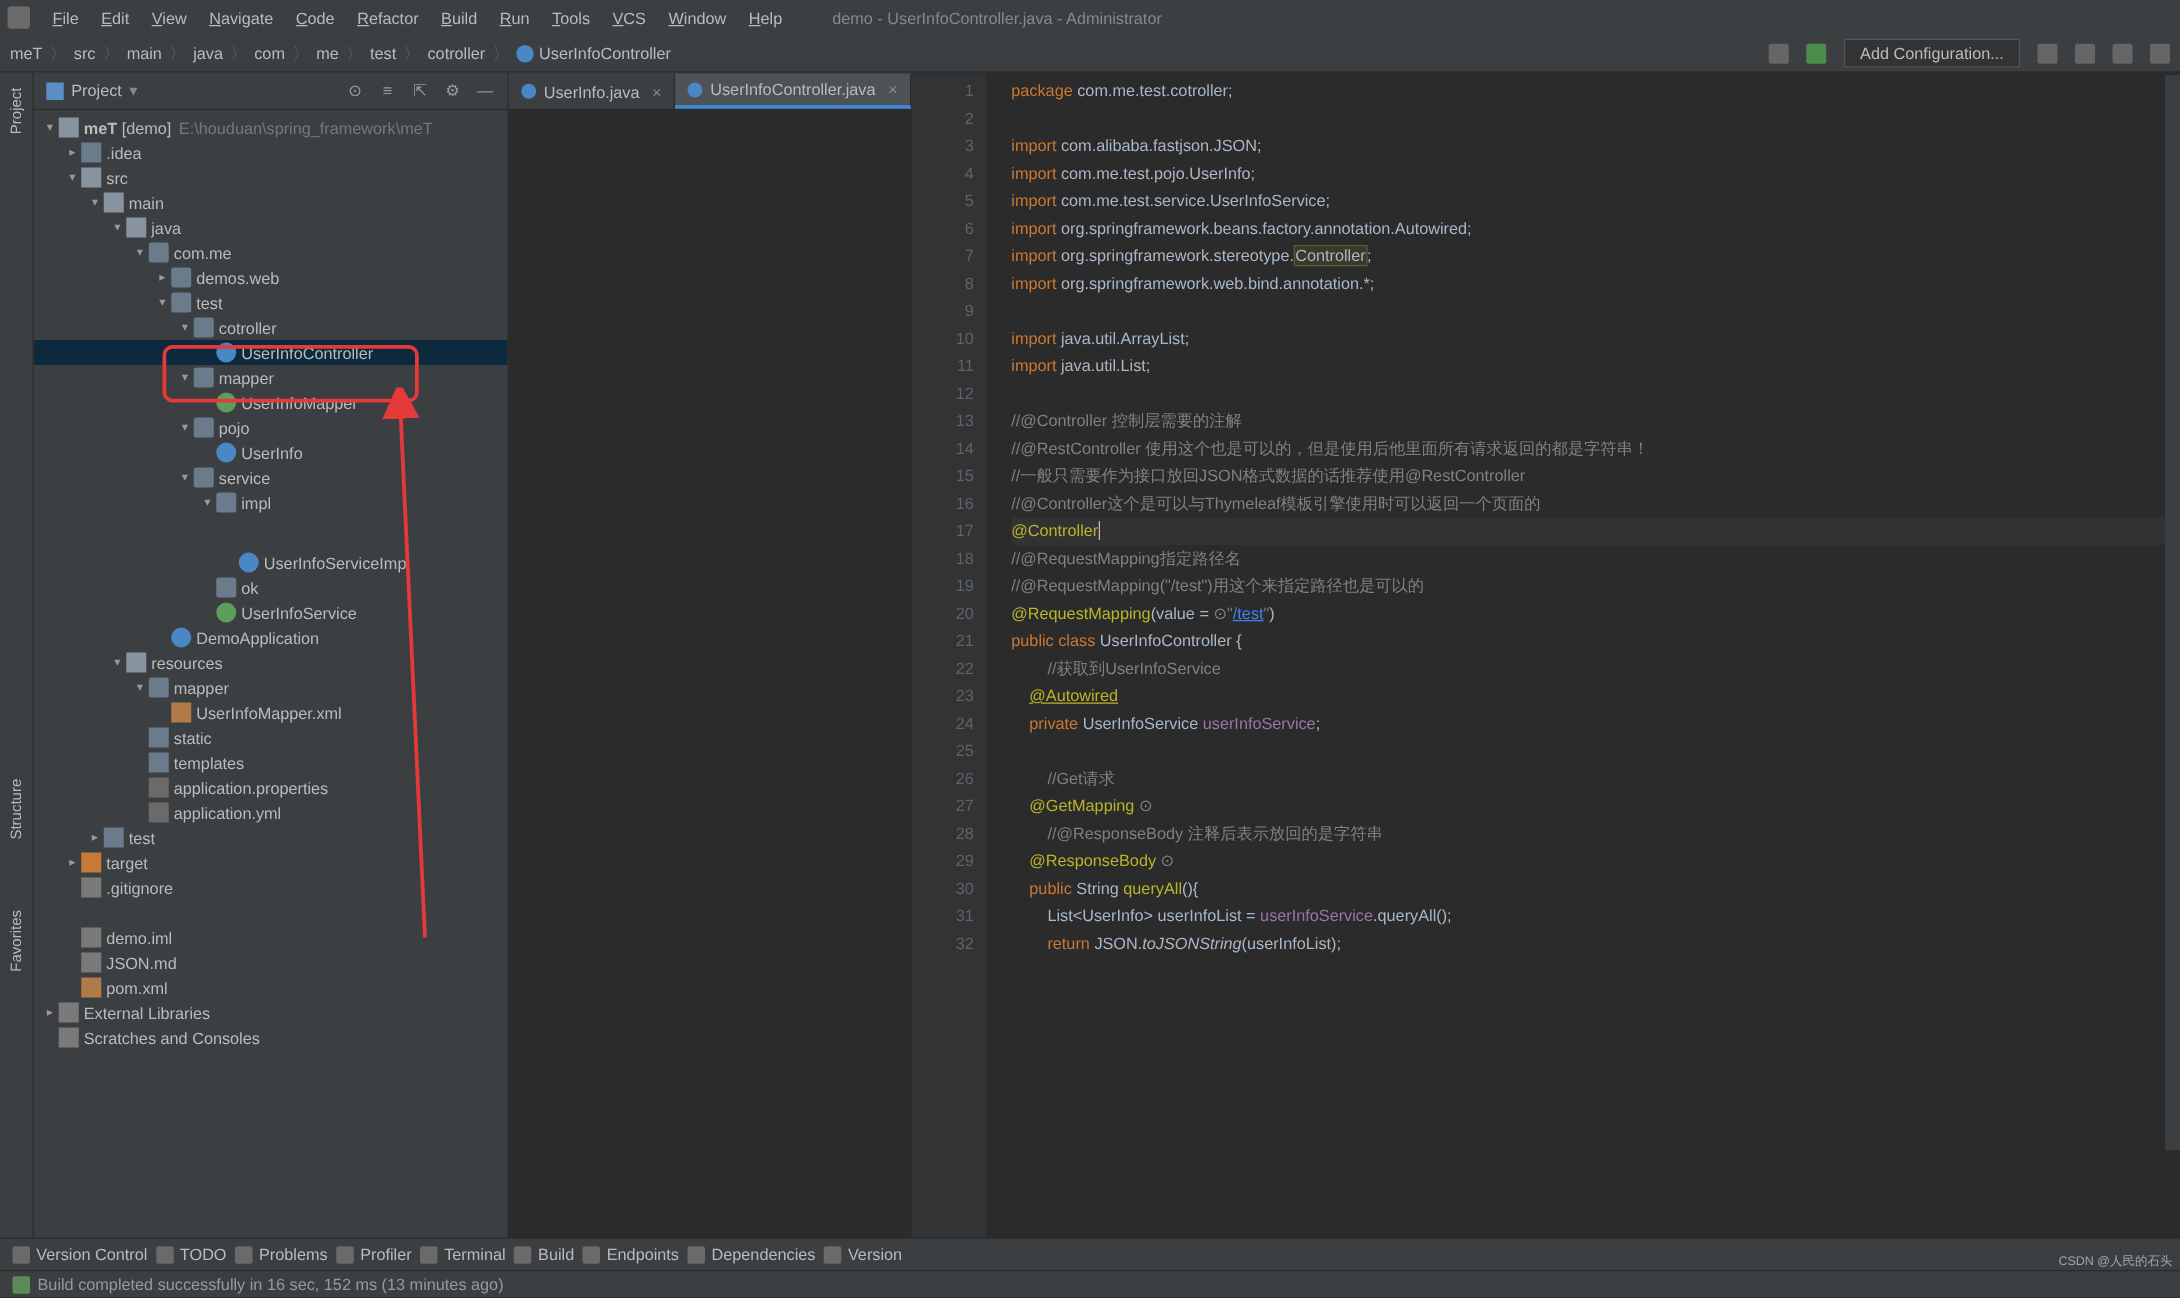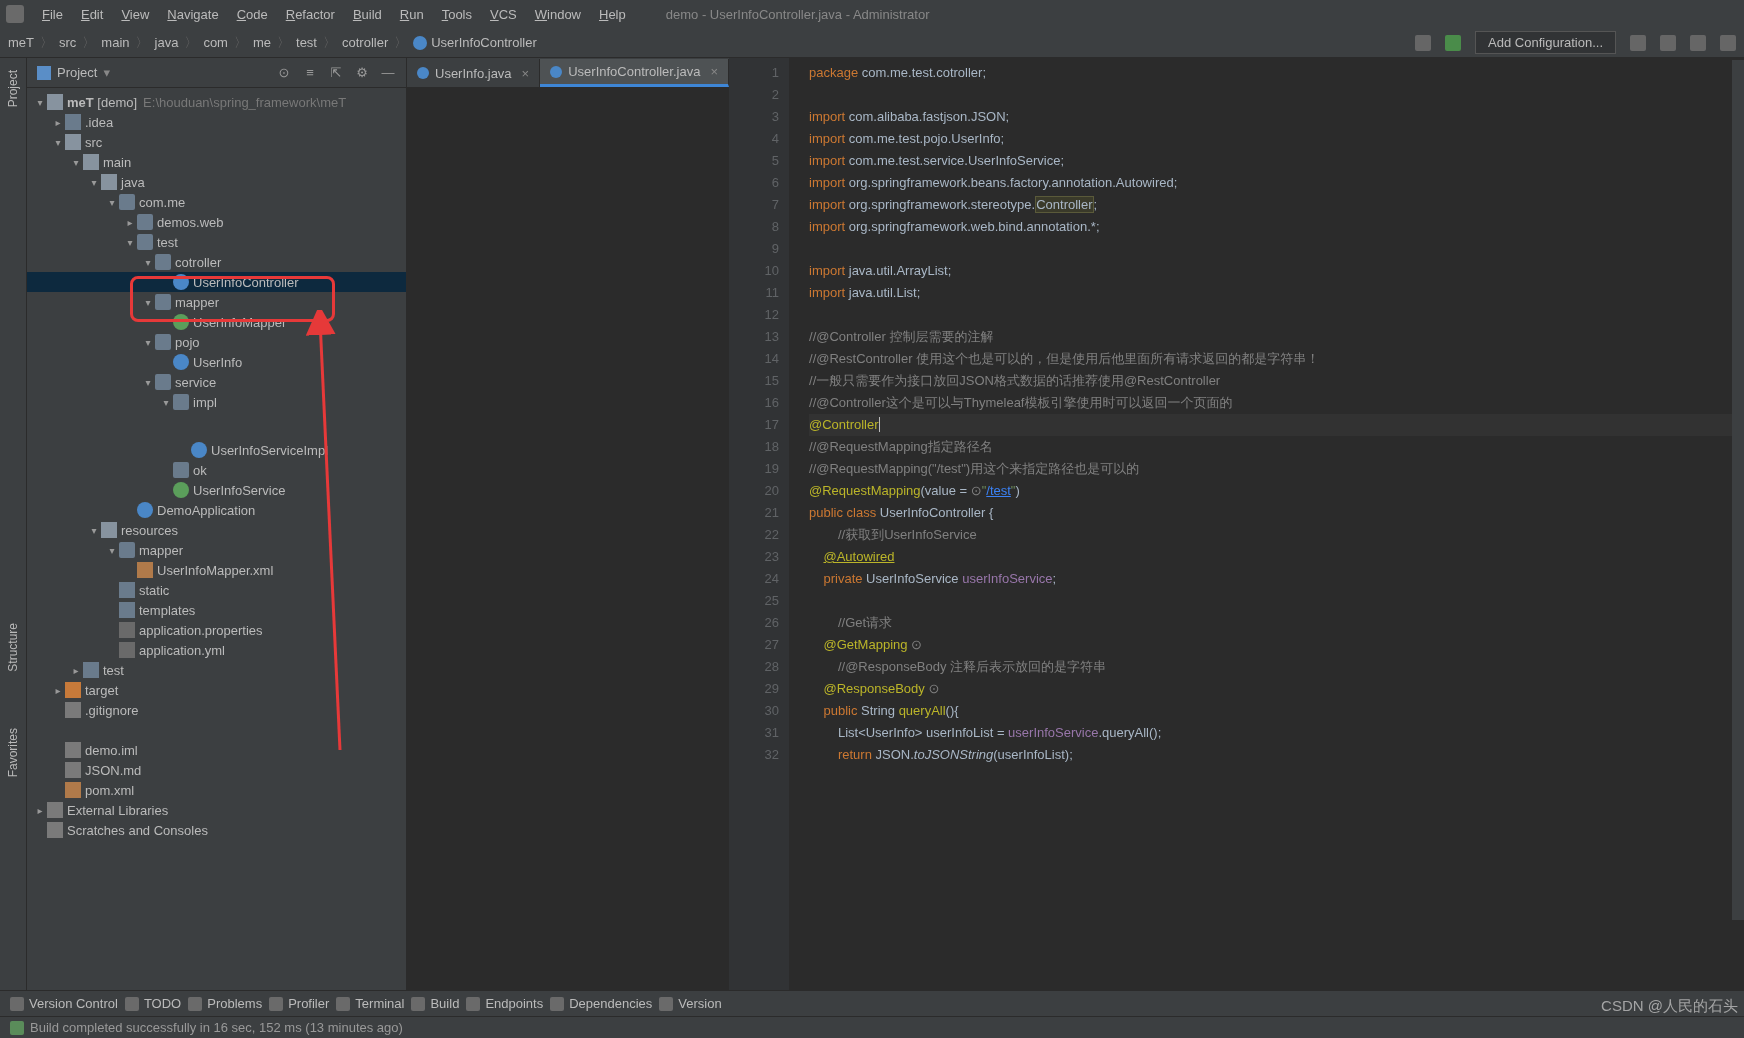--- a/index.html
+++ b/index.html
@@ -58,21 +58,21 @@
 .cmt{color:#808080}
 .fld{color:#9876aa}
 .lnk{color:#3b82f6;text-decoration:underline}
 .caret-line{background:#323232}
 .ctrl-hl{background:#3a3a2a;border:1px solid #5a5a3a}
 .bottom-tabs{height:26px;background:#3c3f41;display:flex;align-items:center;padding:0 10px;gap:7px;border-top:1px solid #2b2b2b;font-size:12px}
 .bottom-tabs .btab{display:flex;align-items:center;gap:5px;color:#bbb}
 .bottom-tabs .bicon{width:14px;height:14px;background:#6a6a6a;border-radius:2px}
 .statusbar{height:22px;background:#3c3f41;display:flex;align-items:center;padding:0 10px;color:#999;font-size:12px;border-top:1px solid #2b2b2b}
 .statusbar .sicon{width:14px;height:14px;background:#5a8c5a;border-radius:2px;margin-right:6px}
-.watermark{position:absolute;right:6px;bottom:22px;color:#bbb;font-size:15px;opacity:.82;z-index:50}
+.watermark{position:absolute;right:6px;bottom:22px;color:#bbb;font-size:10px;opacity:.82;z-index:50}
 .minimap{position:absolute;right:0;top:60px;width:12px;height:860px;background:#3c3f41}
 </style>
 </head>
 <body>
 
 <div class="menubar">
   <div class="logo"></div>
   <div id="menu-items" style="display: contents;"><span class="mitem"><u>F</u>ile</span><span class="mitem"><u>E</u>dit</span><span class="mitem"><u>V</u>iew</span><span class="mitem"><u>N</u>avigate</span><span class="mitem"><u>C</u>ode</span><span class="mitem"><u>R</u>efactor</span><span class="mitem"><u>B</u>uild</span><span class="mitem"><u>R</u>un</span><span class="mitem"><u>T</u>ools</span><span class="mitem"><u>V</u>CS</span><span class="mitem"><u>W</u>indow</span><span class="mitem"><u>H</u>elp</span></div>
   <div class="wtitle">demo - UserInfoController.java - Administrator</div>
 </div>

